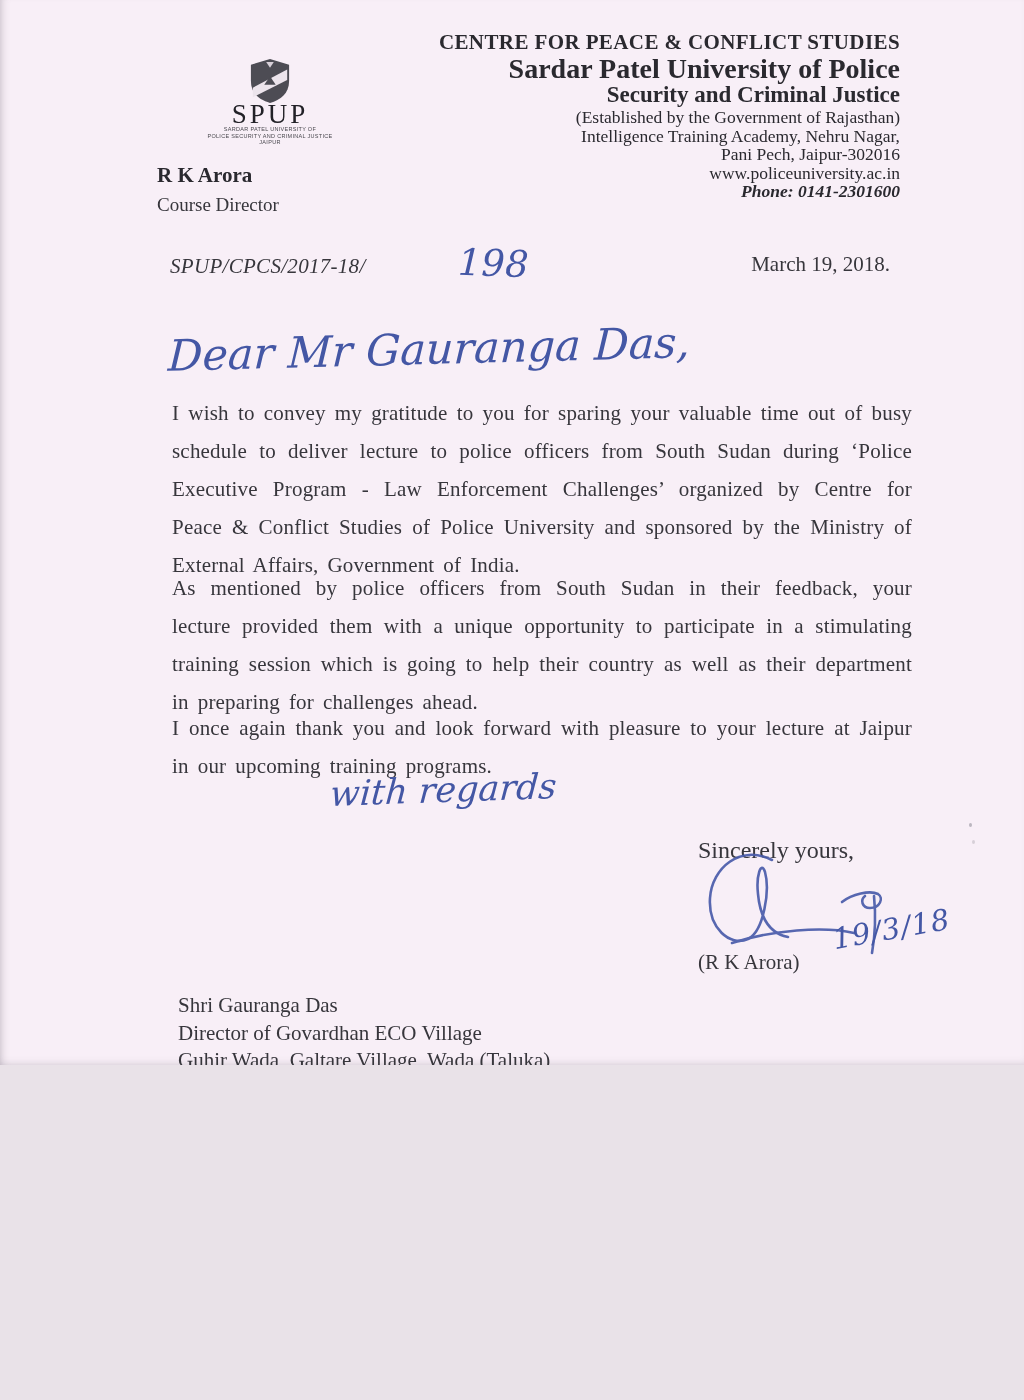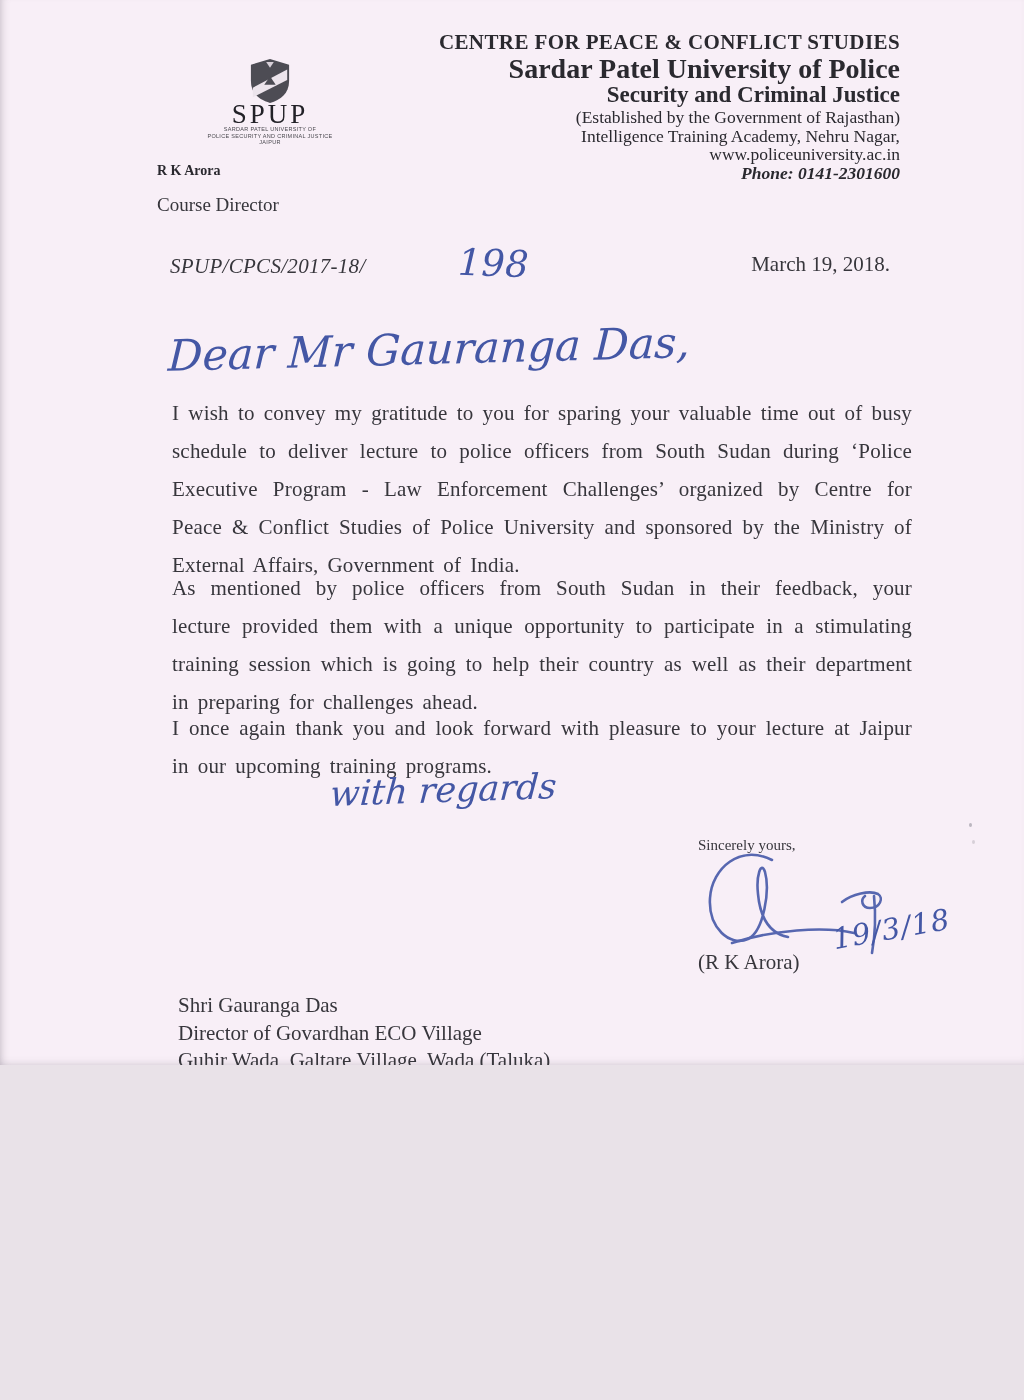--- a/index.html
+++ b/index.html
@@ -30,21 +30,21 @@
   .lh-l3{font-size:23px;font-weight:bold;line-height:26px;}
   .lh-sm{font-size:17.5px;line-height:18.5px;}
   .lh-phone{font-size:17.5px;font-weight:bold;line-height:19px;font-style:italic;}
 
   
   .logo{top:58px;left:200px;width:140px;text-align:center;color:#222127;}
   .logo svg{display:block;margin:0 auto;}
   .logo-acronym{font-size:27px;font-weight:normal;letter-spacing:3px;line-height:24px;margin-top:-2px;}
   .logo-sub{font-size:5.5px;line-height:6.5px;letter-spacing:.3px;color:#4a494f;font-family:"Liberation Sans",sans-serif;}
 
-  .officer-name{top:163px;left:157px;font-size:14px;font-weight:bold;color:var(--ink-dark);text-align:right;}
+  .officer-name{top:163px;left:157px;font-size:21px;font-weight:bold;color:var(--ink-dark);text-align:right;}
   .officer-title{top:194px;left:157px;font-size:19px;}
 
   
   .ref-printed{top:254px;left:170px;font-size:21px;letter-spacing:.3px;font-style:italic;}
   .ref-hand{top:242px;left:458px;font-size:37px;transform:rotate(2deg);}
   .date{top:252px;right:134px;font-size:21px;}
 
   
   .hand{
     font-family:"DejaVu Serif",serif;font-style:italic;
@@ -57,40 +57,41 @@
   
   .para{
     left:172px;width:740px;
     font-size:21px;line-height:38px;
     text-align:justify;word-spacing:3.5px;letter-spacing:.2px;
   }
   .p1{top:394px;}
   .p2{top:569px;}
   .p3{top:709px;}
 
-  .sincerely{top:837px;left:698px;font-size:15px;}
+  .sincerely{top:837px;left:698px;font-size:24px;}
   .signatory{top:950px;left:698px;font-size:21px;}
   .signature{top:846px;left:702px;}
 
   
   .recipient{top:992px;left:178px;font-size:21px;line-height:27.5px;}
 
   .speck{width:3px;height:4px;background:#8a8792;border-radius:50%;opacity:.55;}
 </style>
 </head>
 <body>
 
 <div class="page">
 
   <div class="abs letterhead">
     <div class="lh-l1">CENTRE FOR PEACE &amp; CONFLICT STUDIES</div>
     <div class="lh-l2">Sardar Patel University of Police</div>
     <div class="lh-l3">Security and Criminal Justice</div>
     <div class="lh-sm">(Established by the Government of Rajasthan)</div>
     <div class="lh-sm">Intelligence Training Academy, Nehru Nagar,</div>
+    <div class="lh-sm">Pani Pech, Jaipur-302016</div>
     <div class="lh-sm">www.policeuniversity.ac.in</div>
     <div class="lh-phone">Phone: 0141-2301600</div>
   </div>
 
   <div class="abs logo">
     <svg width="42" height="46" viewBox="0 0 44 48">
       <path d="M22 1 L42 7 V24 C42 37 33 44 22 47 C11 44 2 37 2 24 V7 Z" fill="#4d4c54"></path>
       <polygon points="4,31 40,12 40,23 4,41" fill="#ece4ec"></polygon>
       <polygon points="18,4 26,4 22,10" fill="#d8d0d9"></polygon>
       <polygon points="22,19 28,28 16,28" fill="#4d4c54"></polygon>

